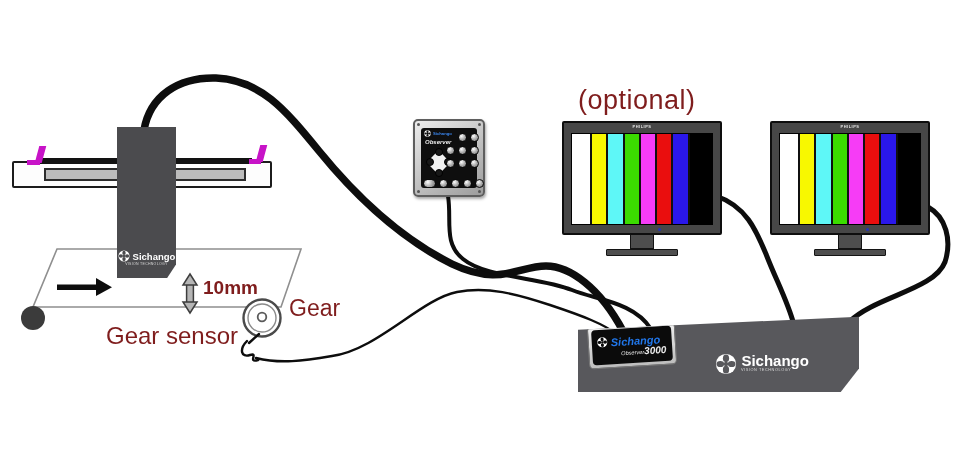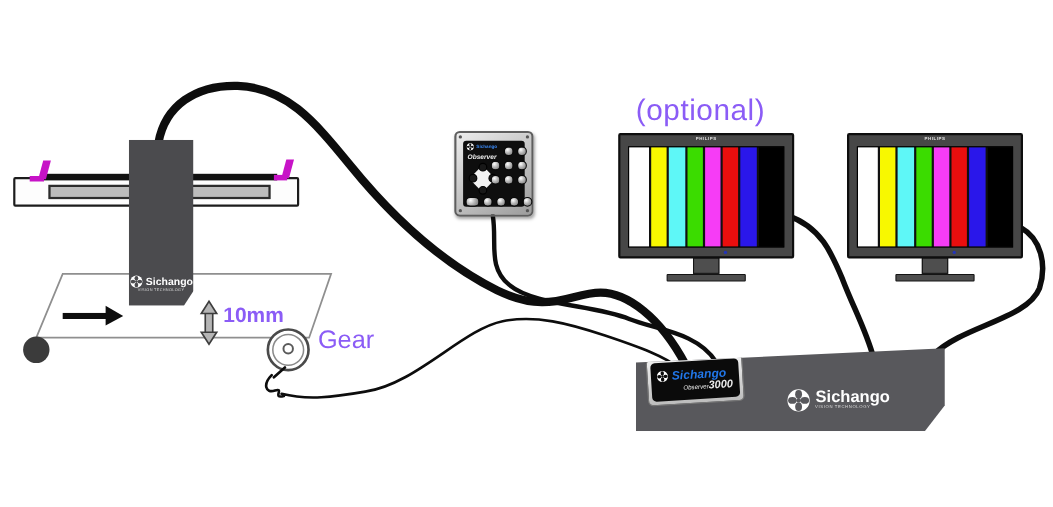--- a/index.html
+++ b/index.html
@@ -2,21 +2,21 @@
 <html><head>
 <meta charset="utf-8">
 <style>
   *{box-sizing:border-box}
   html,body{margin:0;padding:0;background:#fff;font-family:"Liberation Sans",sans-serif}
   #canvas{position:relative;width:957px;height:461px;background:#fff;overflow:hidden}
   .abs{position:absolute}
   .wires{position:absolute;inset:0;z-index:1}
   .cable{fill:none;stroke:#0d0d0d;stroke-linecap:round}
   .z2{z-index:2}.z3{z-index:3}.z4{z-index:4}
-  .label{position:absolute;color:#8b5cf6;z-index:3;white-space:nowrap}
+  .label{position:absolute;color:#7f1d1d;z-index:3;white-space:nowrap}
   .logo{display:inline-block;flex:0 0 auto}
   .micro{display:block;white-space:nowrap;transform-origin:center top}
 
   
   .rail{left:12px;top:161px;width:260px;height:27px;background:#fdfdfd;border:2px solid #1c1c1c;border-radius:2px}
   .rail-stripe{left:38px;top:158px;width:214px;height:6px;background:#121212}
   .rail-inner{left:44px;top:168px;width:202px;height:13px;background:#bcbcbc;border:2px solid #2c2c2c}
   .bracket-stem{width:7px;height:17px;transform:skewX(-15deg)}
   .bracket-foot{width:13px;height:5px}
   .cam-body{left:117px;top:127px;width:59px;height:151px;clip-path:polygon(0 0,100% 0,100% 91%,85% 100%,0 100%)}
@@ -234,14 +234,15 @@
       <div>
         <div class="proc-brand">Sichango</div>
         <div class="micro proc-tagline">VISION TECHNOLOGY</div>
       </div>
     </div>
   </div>
 
   <div class="label" style="left:578px;top:85px;font-size:27px;letter-spacing:.5px">(optional)</div>
   <div class="label" style="left:203px;top:277px;font-size:19px;font-weight:bold">10mm</div>
   <div class="label" style="left:289px;top:295px;font-size:23px">Gear</div>
+  <div class="label" style="left:106px;top:322px;font-size:24px">Gear sensor</div>
 
 </div>
 
 </body></html>

